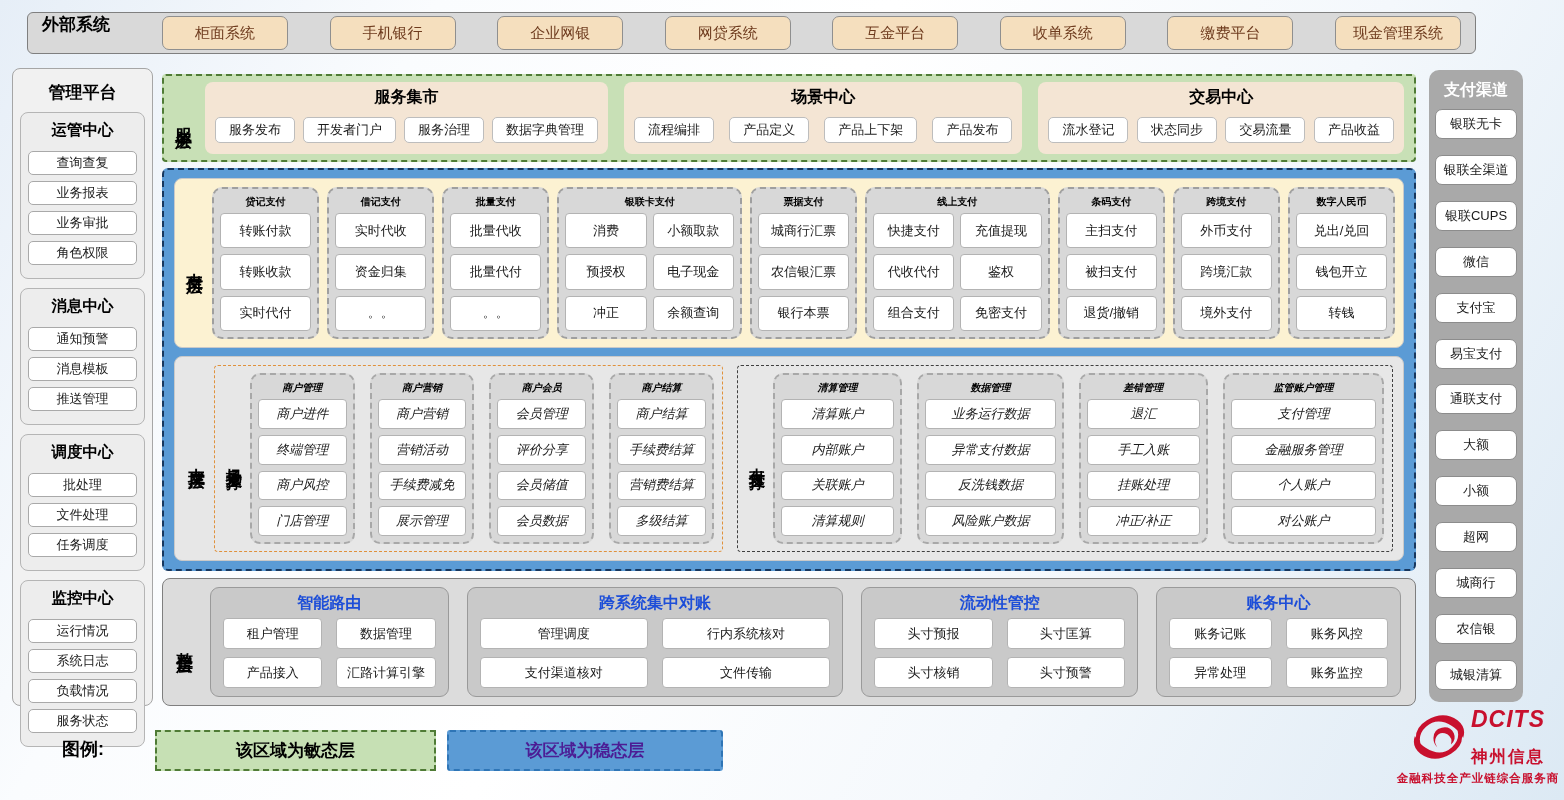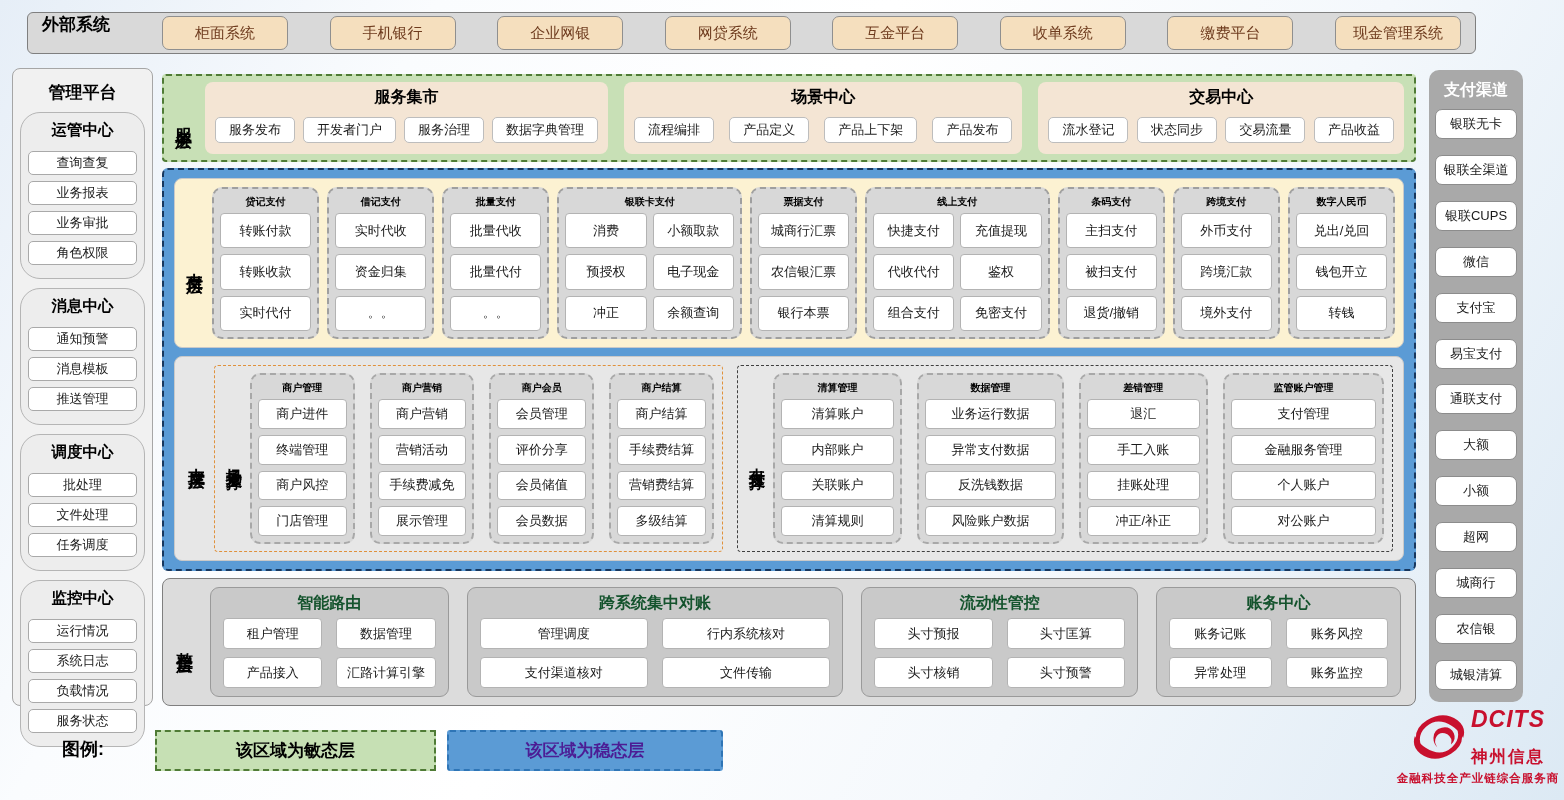--- a/index.html
+++ b/index.html
@@ -19,21 +19,21 @@
   .topbar-items { flex:1; display:flex; justify-content:space-between; align-items:center;margin-left:12px; }
   .tan-btn { min-width:126px; height:34px; background:#f5dfbe; border:1.5px solid #8f8f8f;
     border-radius:7px; display:flex; align-items:center; justify-content:center;
     font-size:15px; color:#6e3b1e; padding:0 12px; white-space:nowrap; }
 
   
   .left-sidebar { left:12px; top:68px; width:141px; height:638px;
     background:#f1f1f1; border:1.5px solid #a6a6a6; border-radius:8px;
     padding:8px 7px; display:flex; flex-direction:column; }
   .left-title { text-align:center; font-size:17px; font-weight:bold; padding:4px 0 8px; color:#000; }
-  .mgmt-group { background:#ededed; border:1px solid #b5b5b5; border-radius:20px;
+  .mgmt-group { background:#ededed; border:1px solid #b5b5b5; border-radius:8px;
     padding:5px 5px 7px; margin-bottom:9px; }
   .mgmt-group-title { text-align:center; font-size:15.5px; font-weight:bold; padding:2px 0 4px; color:#000; }
   .white-btn { background:#ffffff; border:1px solid #a9a9a9; border-radius:5px;
     display:flex; align-items:center; justify-content:center;
     font-size:13px; color:#1a1a1a; white-space:nowrap; }
   .mgmt-items .white-btn { height:24px; margin:6px 2px; }
 
   
   .right-sidebar { left:1429px; top:70px; width:94px; height:632px;
     background:#a9a9a9; border-radius:10px; padding:10px 6px 12px;
@@ -77,34 +77,34 @@
   .col-items .white-btn { border-radius:4px; border-color:#b3b3b3; font-size:13px; padding:0 3px; }
 
   
   .support-panel { flex:1; background:#e7e7e7; border:1px solid #c9c9c9; border-radius:8px;
     display:flex; padding:8px 10px; gap:6px; }
   .support-groups { flex:1; display:flex; gap:14px; }
   .support-group { display:flex; padding:7px 8px; gap:6px; border-radius:4px; }
   .support-group .vlabel { font-size:16px; letter-spacing:2px; }
   .sg-scene { flex:1; border:1.5px dashed #e0913c; }
   .sg-pay { flex:1.3; border:1.5px dashed #404040; }
-  .support-cols { flex:1; display:flex; gap:15px; }
+  .support-cols { flex:1; display:flex; gap:15px;font-style:italic; }
   .support-col { flex:1; background:#d8d8d8; border:2px dashed #a8a8a8; border-radius:10px;
     padding:5px 6px 6px; display:flex; flex-direction:column; }
   .sc-w1 { flex:1.15; } .sc-w2 { flex:1.28; }
 
   
   .integration { left:162px; top:578px; width:1254px; height:128px;
     background:#dcdcdc; border:1.5px solid #7f7f7f; border-radius:8px;
     display:flex; align-items:center; padding:8px 14px 8px 10px; gap:14px; }
   .int-panels { flex:1; display:flex; gap:18px; height:100%; }
   .int-panel { background:#c9c9c9; border:1px solid #9a9a9a; border-radius:9px;
     padding:2px 12px 8px; display:flex; flex-direction:column; }
   .int-p0 { flex:1.0; } .int-p1 { flex:1.65;font-family:Liberation Serif, serif; } .int-p2 { flex:1.18; } .int-p3 { flex:1.03; }
-  .int-title { text-align:center; font-size:16px; font-weight:bold; color:#14532d; padding:3px 0 4px; }
+  .int-title { text-align:center; font-size:16px; font-weight:bold; color:#1d4ed8; padding:3px 0 4px; }
   .int-items { flex:1; display:grid; grid-template-columns:1fr 1fr; gap:8px 14px; }
   .int-items .white-btn { border-radius:4px; border-color:#b3b3b3; }
 
   
   .legend-label { left:62px; top:737px; font-size:18px; font-weight:bold; color:#000; }
   .legend-agile { left:155px; top:730px; width:281px; height:41px;
     background:#c6e0b4; border:2px dashed #4f7b35;
     display:flex; align-items:center; justify-content:center;
     font-size:17px; font-weight:bold; color:#000; }
   .legend-stable { left:447px; top:730px; width:276px; height:41px;

